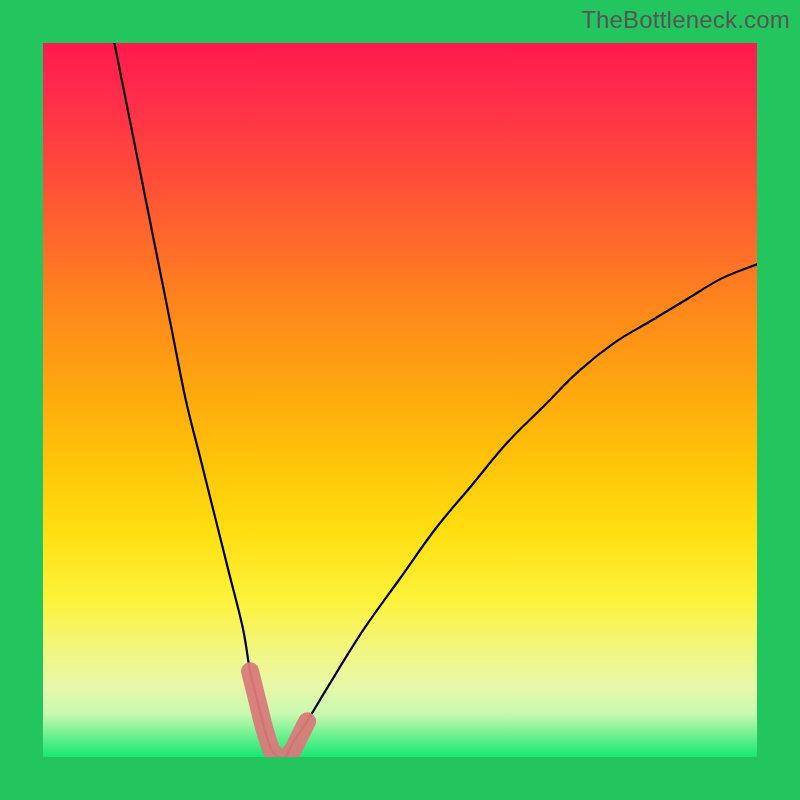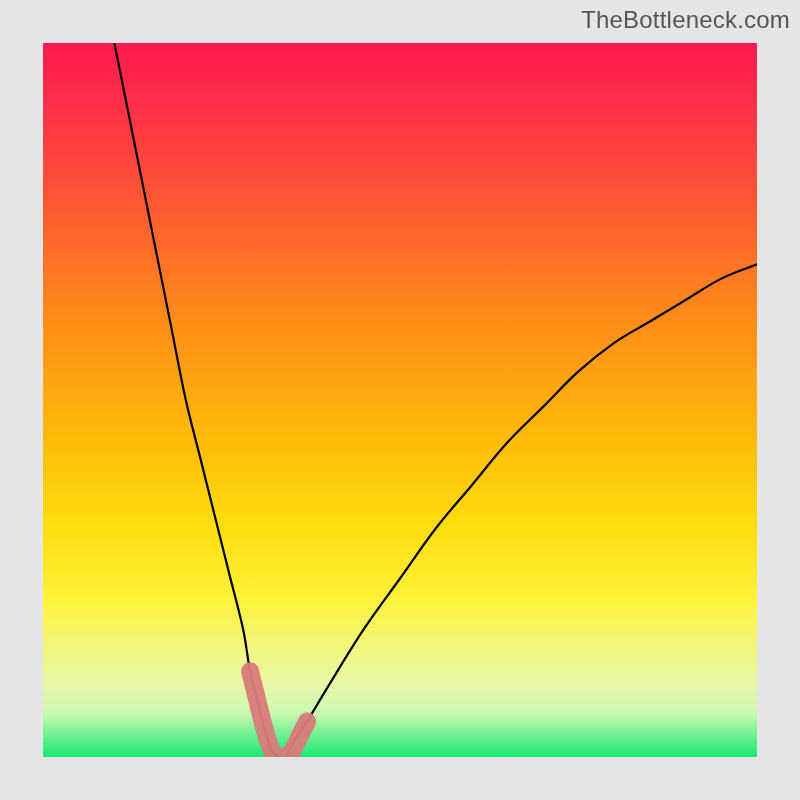--- a/index.html
+++ b/index.html
@@ -8,21 +8,21 @@
     width: 800px;
     height: 800px;
     overflow: hidden;
     background: #000;
     font-family: Arial, Helvetica, sans-serif;
   }
   .outer {
     position: relative;
     width: 800px;
     height: 800px;
-    background: #e5e5e5;
+    background: #22c55e;
   }
   .plot-area {
     position: absolute;
     left: 43px;
     top: 43px;
     width: 714px;
     height: 714px;
     background: linear-gradient(to bottom,
       #ff1a4d 0%,
       #ff2e4a 8%,

